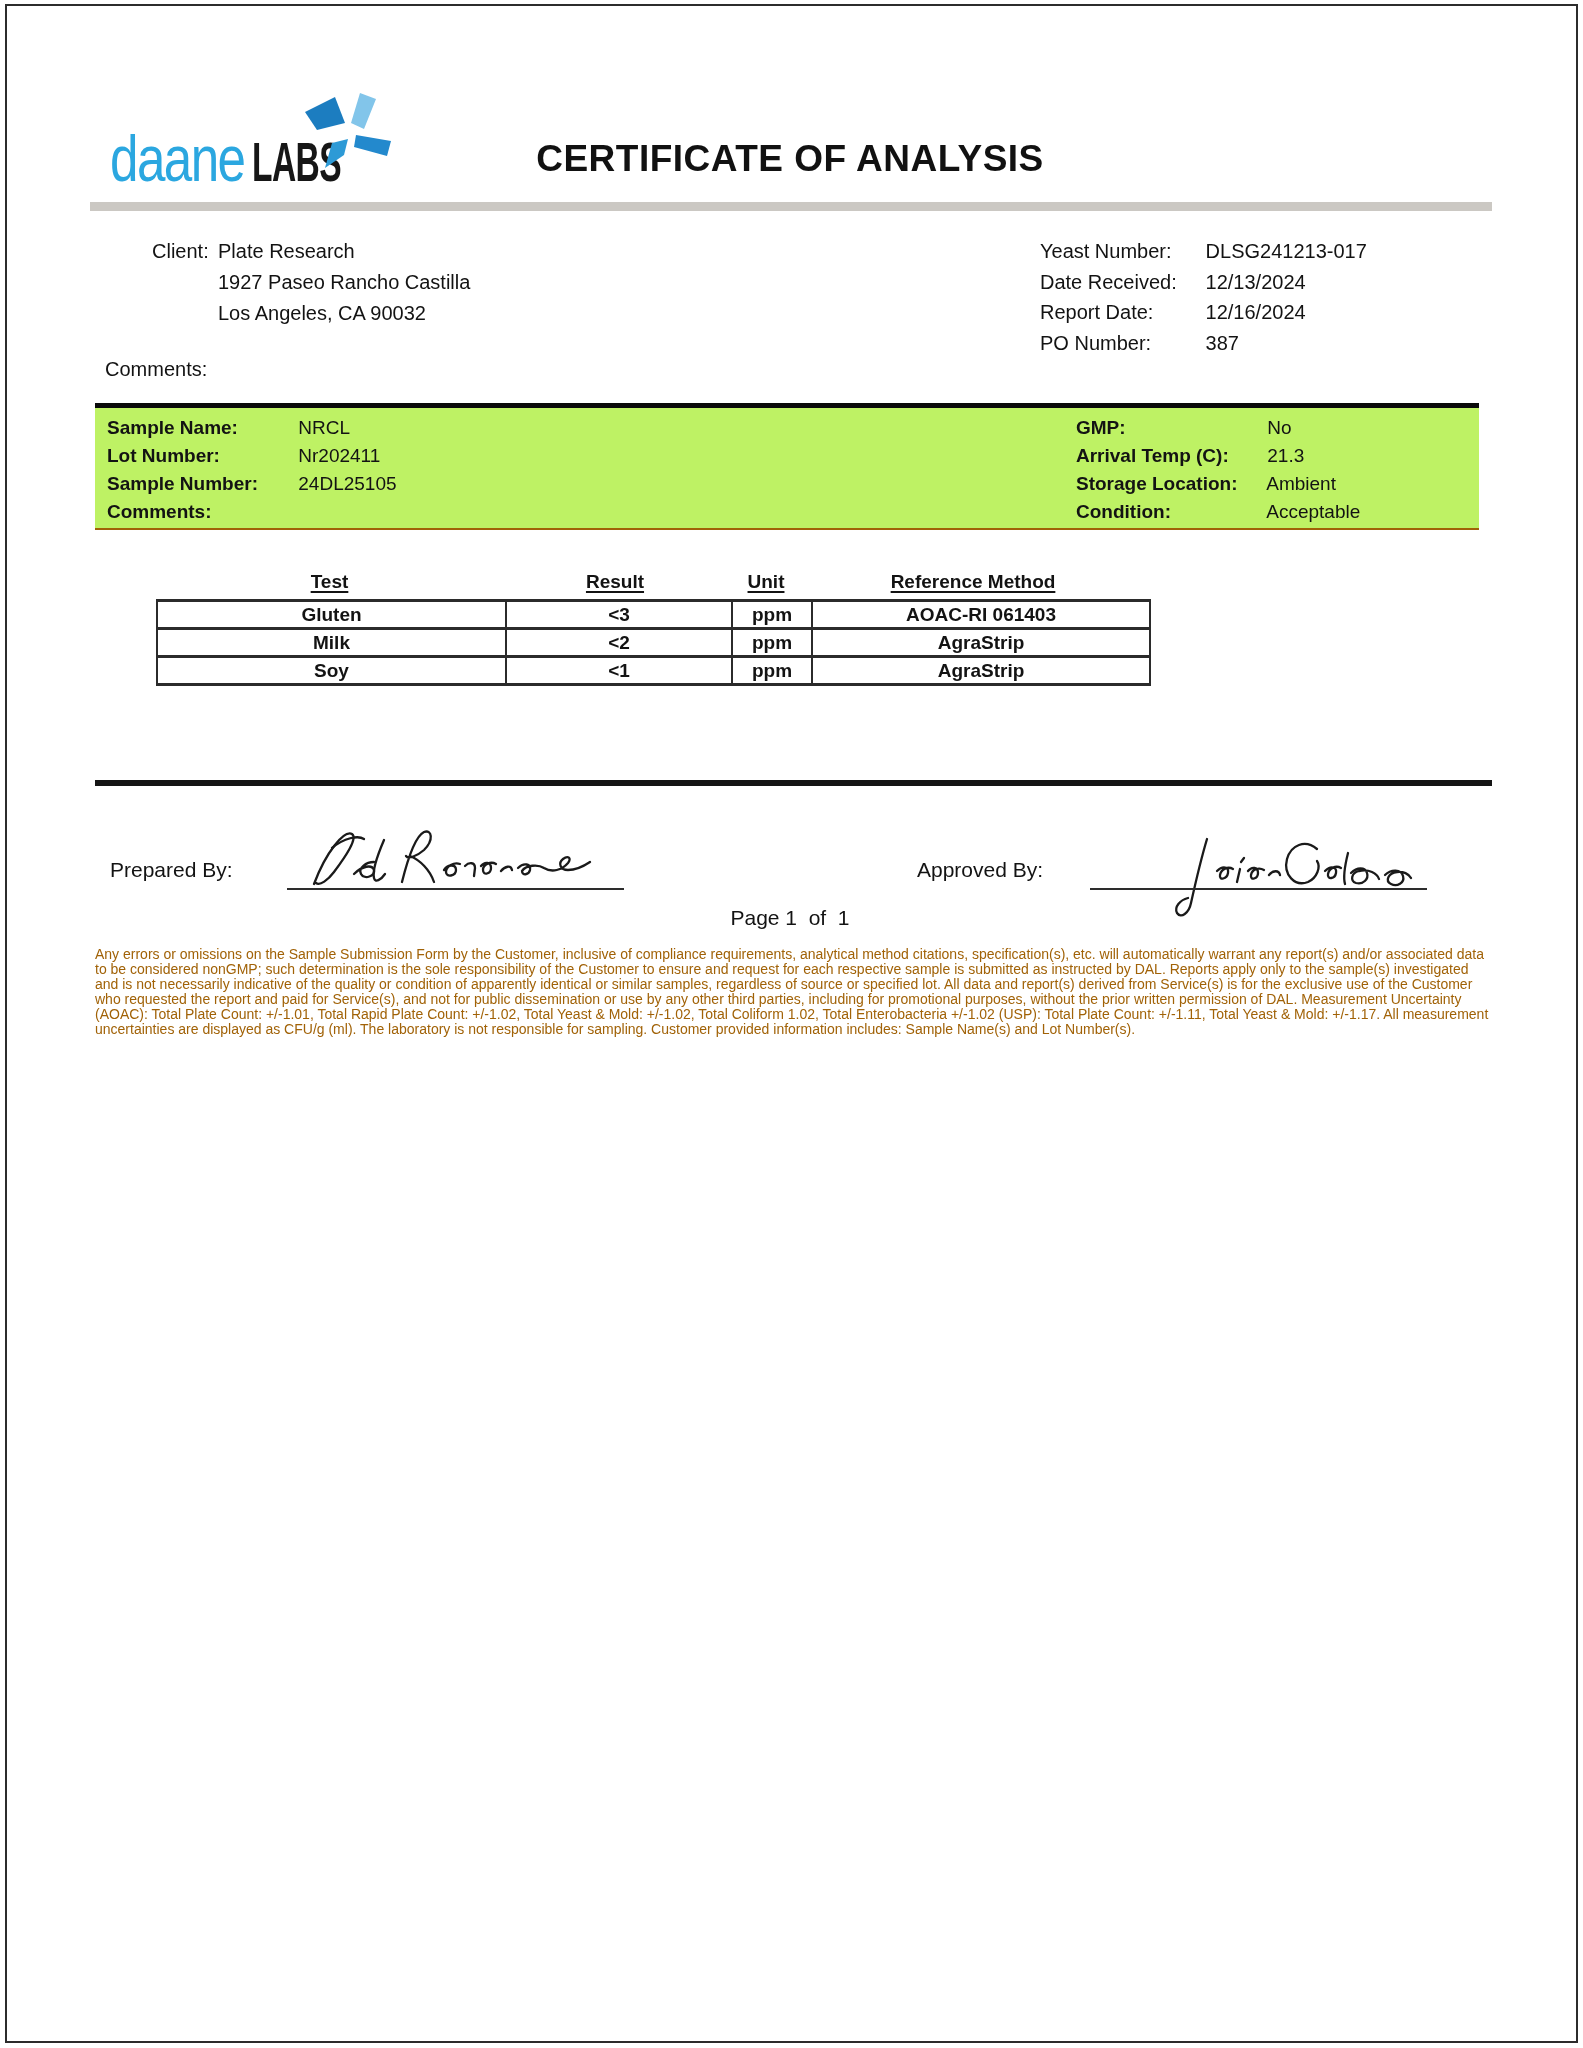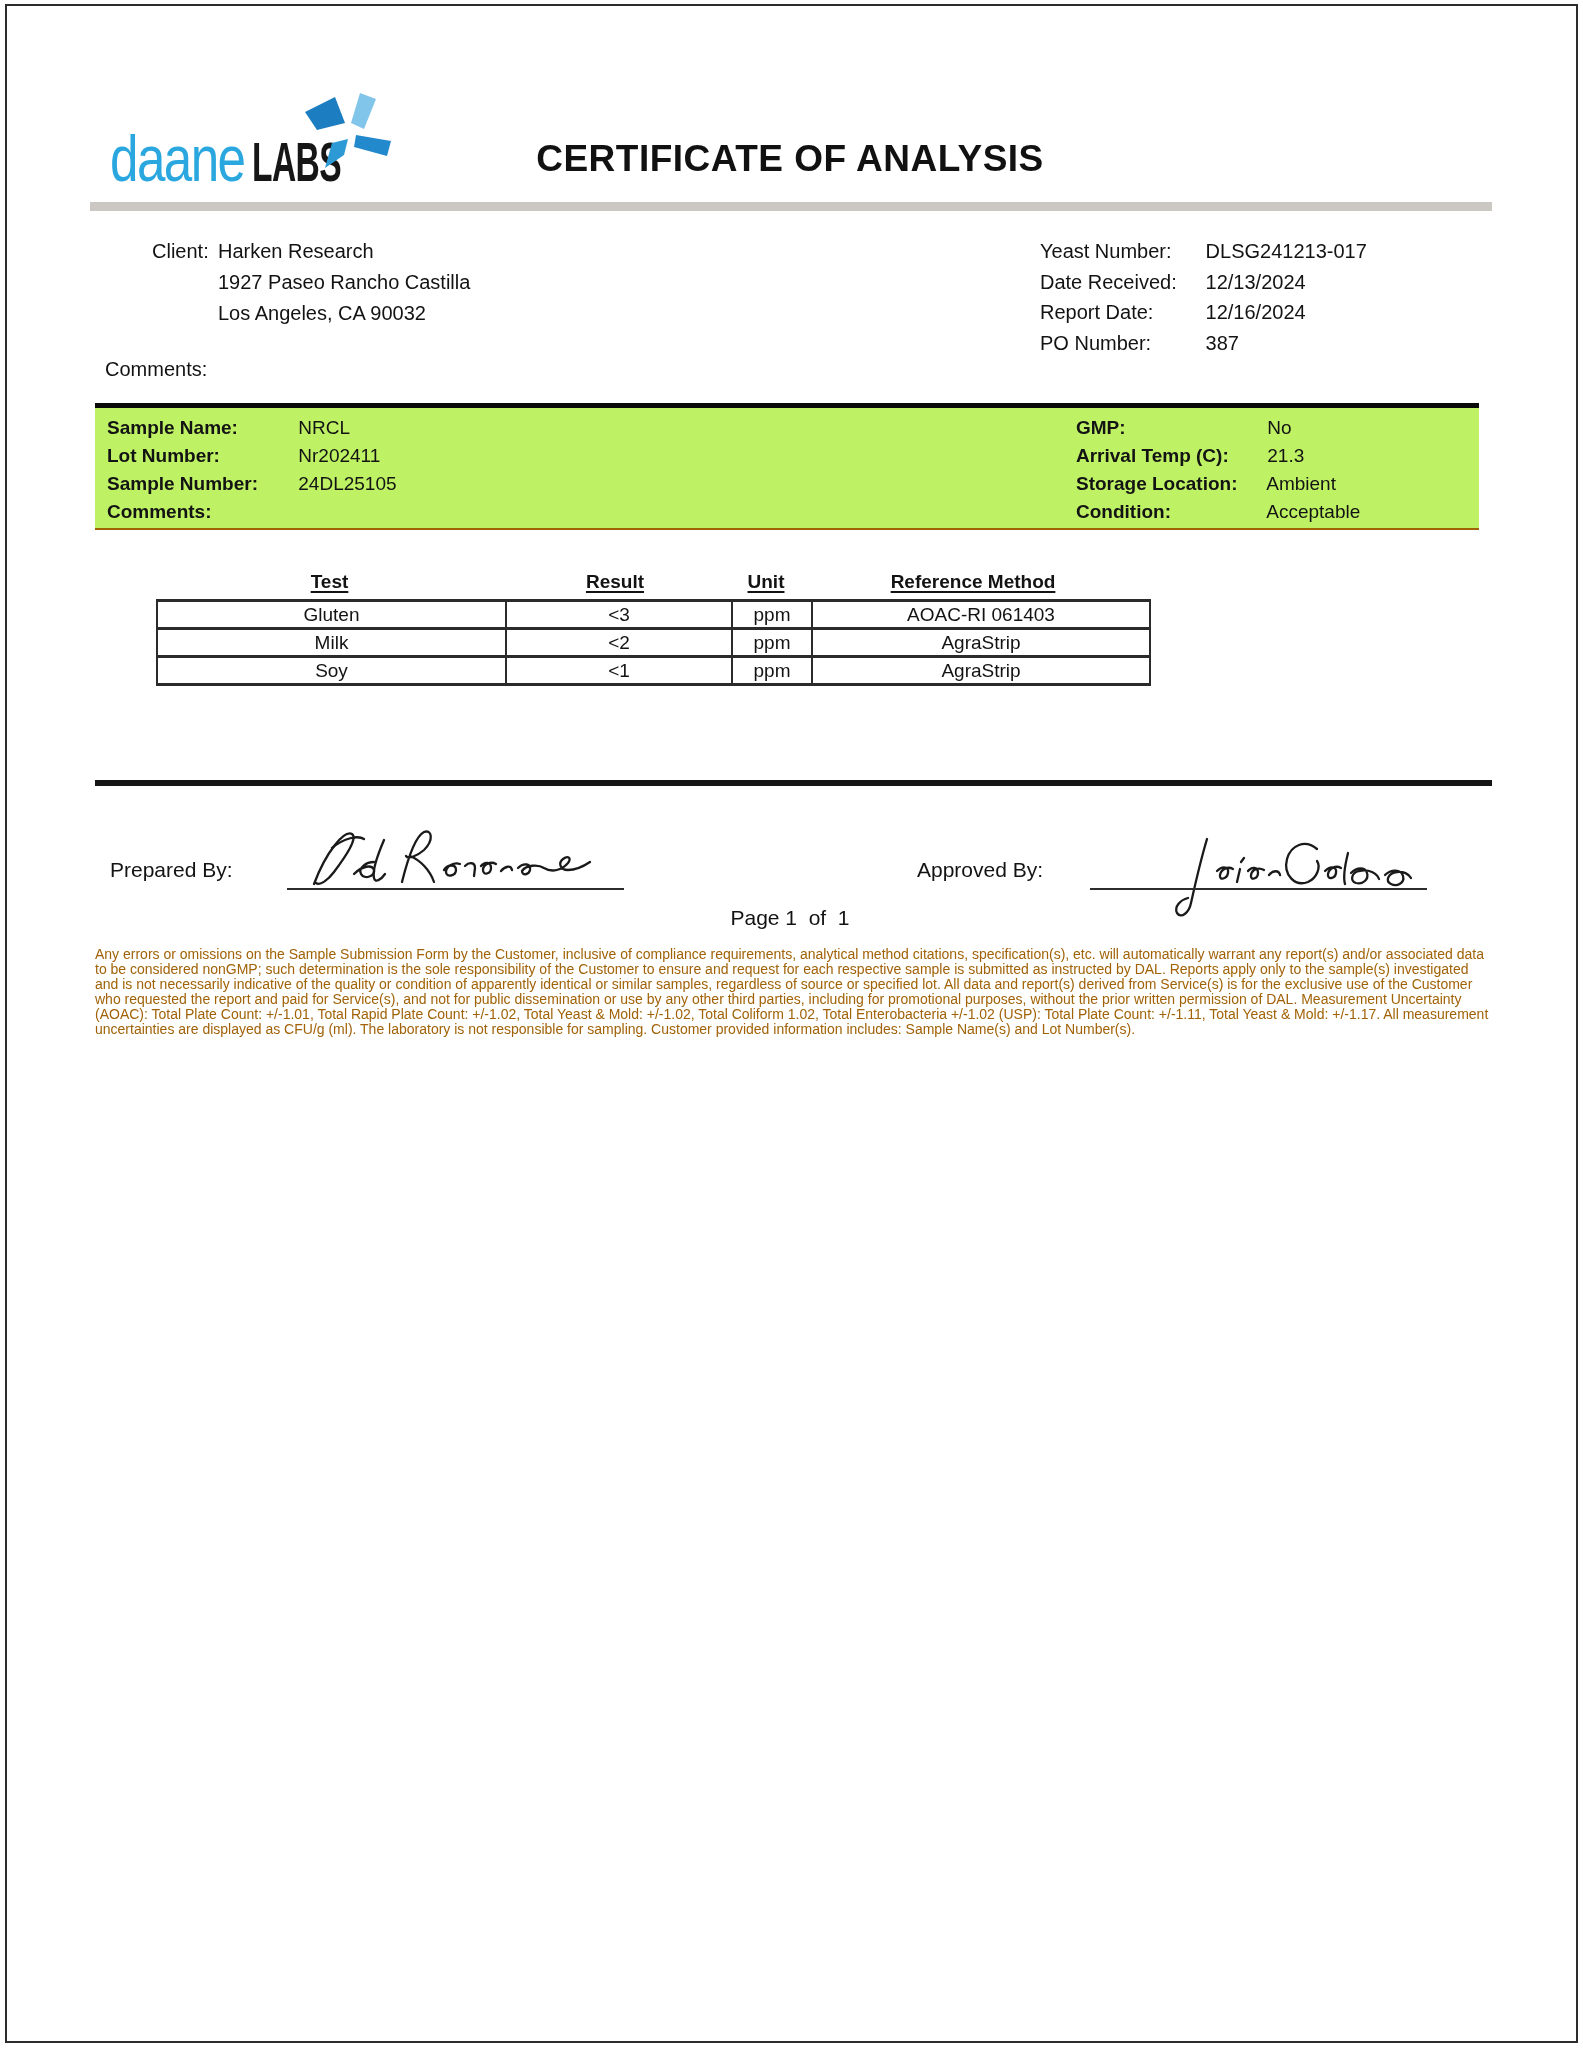--- a/index.html
+++ b/index.html
@@ -40,21 +40,21 @@
   .sample-row{height:28px;}
   .sample-row .lbl{display:inline-block;width:186px;font-weight:bold;}
 
   
   .tbl-headers{position:absolute;left:156px;top:571px;width:985px;display:flex;
     font-size:19px;font-weight:bold;}
   .tbl-headers span{text-align:center;text-decoration:underline;text-decoration-thickness:2px;text-underline-offset:3px;}
   .th-0{width:347px;} .th-1{width:224px;} .th-2{width:78px;} .th-3{width:336px;}
   .results{position:absolute;left:156px;top:599px;border-collapse:collapse;table-layout:fixed;width:985px;}
   .results td{border:2px solid #2b2b2b;border-top-width:3px;border-bottom-width:3px;
-    height:25px;text-align:center;font-size:19px;padding:0;line-height:25px;}
+    height:25px;text-align:center;font-size:19px;padding:0;line-height:25px;font-weight:bold;}
   .c0{width:347px;} .c1{width:224px;} .c2{width:78px;} .c3{width:336px;}
 
   
   .thick-rule{position:absolute;left:95px;top:780px;width:1397px;height:6px;background:#151515;}
   .prep-label{position:absolute;left:110px;top:858px;font-size:21px;}
   .appr-label{position:absolute;left:917px;top:858px;font-size:21px;}
   .sigline-prep{position:absolute;left:287px;top:888px;width:337px;height:2px;background:#2d2d2d;}
   .sigline-appr{position:absolute;left:1090px;top:888px;width:337px;height:2px;background:#2d2d2d;}
   .sig-prep{position:absolute;left:292px;top:822px;}
   .sig-appr{position:absolute;left:1145px;top:829px;}
@@ -77,21 +77,21 @@
   <svg class="logo-star" width="92" height="82" viewBox="0 0 92 82">
     <polygon points="2,20 32,5 42,31 14,38" fill="#1C7DC0"></polygon>
     <polygon points="57,1 73,7 61,37 48,31" fill="#82C5EA"></polygon>
     <polygon points="53,43 88,49 84,64 51,55" fill="#2389CD"></polygon>
     <polygon points="29,51 45,47 41,63 22,76" fill="#2D9AD6"></polygon>
   </svg>
   <h1 class="doc-title">CERTIFICATE OF ANALYSIS</h1>
   <div class="gray-rule"></div>
 
   <span class="client-label">Client:</span>
-  <span class="client-name">Harken Research</span>
+  <span class="client-name">Plate Research</span>
   <span class="client-addr1">1927 Paseo Rancho Castilla</span>
   <span class="client-addr2">Los Angeles, CA 90032</span>
   <span class="client-comments">Comments:</span>
 
   <div class="order-block">
     <div class="order-row">
       <span class="lbl">Yeast Number:</span>
       <span class="val">DLSG241213-017</span>
     </div>
     <div class="order-row">

